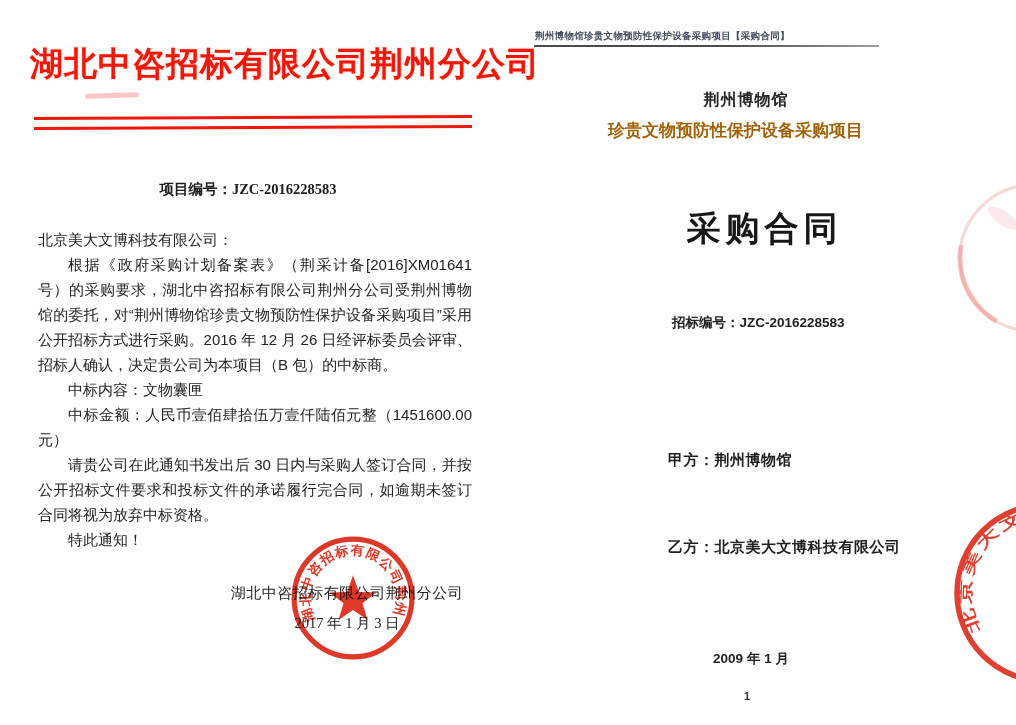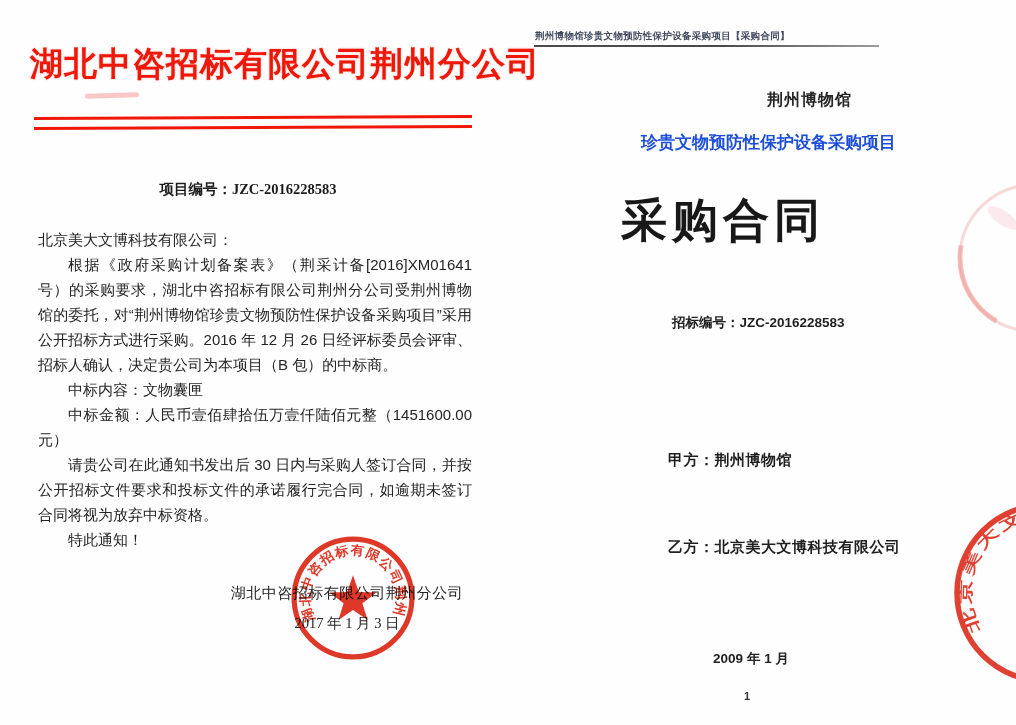--- a/index.html
+++ b/index.html
@@ -68,29 +68,29 @@
   .rp-header {
     position:absolute; left:535px; top:30px; font-size:9.5px; font-weight:bold;
     color:#414b5e; letter-spacing:0.3px; filter:blur(.3px); white-space:nowrap;
   }
   .rp-header-rule {
     position:absolute; left:534px; top:45px; width:345px; height:2px;
     background:linear-gradient(to right,#4b4b4b 55%,#9c9c9c);
   }
   .rp-org {
     position:absolute; left:640px; top:90px; width:212px; margin:0;
-    text-align:right; font-size:16px; font-weight:bold; color:#252525; letter-spacing:1px;
+    text-align:center; font-size:16px; font-weight:bold; color:#252525; letter-spacing:1px;
   }
   .rp-project {
-    position:absolute; left:608px; top:119px; width:276px; margin:12px;
-    text-align:right; font-size:17px; font-weight:bold; color:#1d4ed8;
+    position:absolute; left:608px; top:119px; width:276px; margin:0;
+    text-align:left; font-size:17px; font-weight:bold; color:#a16207;
   }
   .rp-title {
-    position:absolute; left:616px; top:190px; width:260px; margin:0;
-    text-align:left; font-size:46px; font-weight:bold; color:#181818;
+    position:absolute; left:616px; top:190px; width:260px; margin:16px;
+    text-align:center; font-size:34px; font-weight:bold; color:#181818;
     letter-spacing:5px; text-indent:5px;
   }
   .rp-no-block {
     position:absolute; left:672px; top:310px; font-size:13.5px; font-weight:bold;
     color:#1f1f1f; line-height:26px;
   }
   .rp-party { position:absolute; left:668px; font-size:15px; font-weight:bold; color:#1f1f1f; letter-spacing:0.5px; }
   .rp-party-a { top:451px; }
   .rp-party-b { top:538px; }
   .rp-date {

